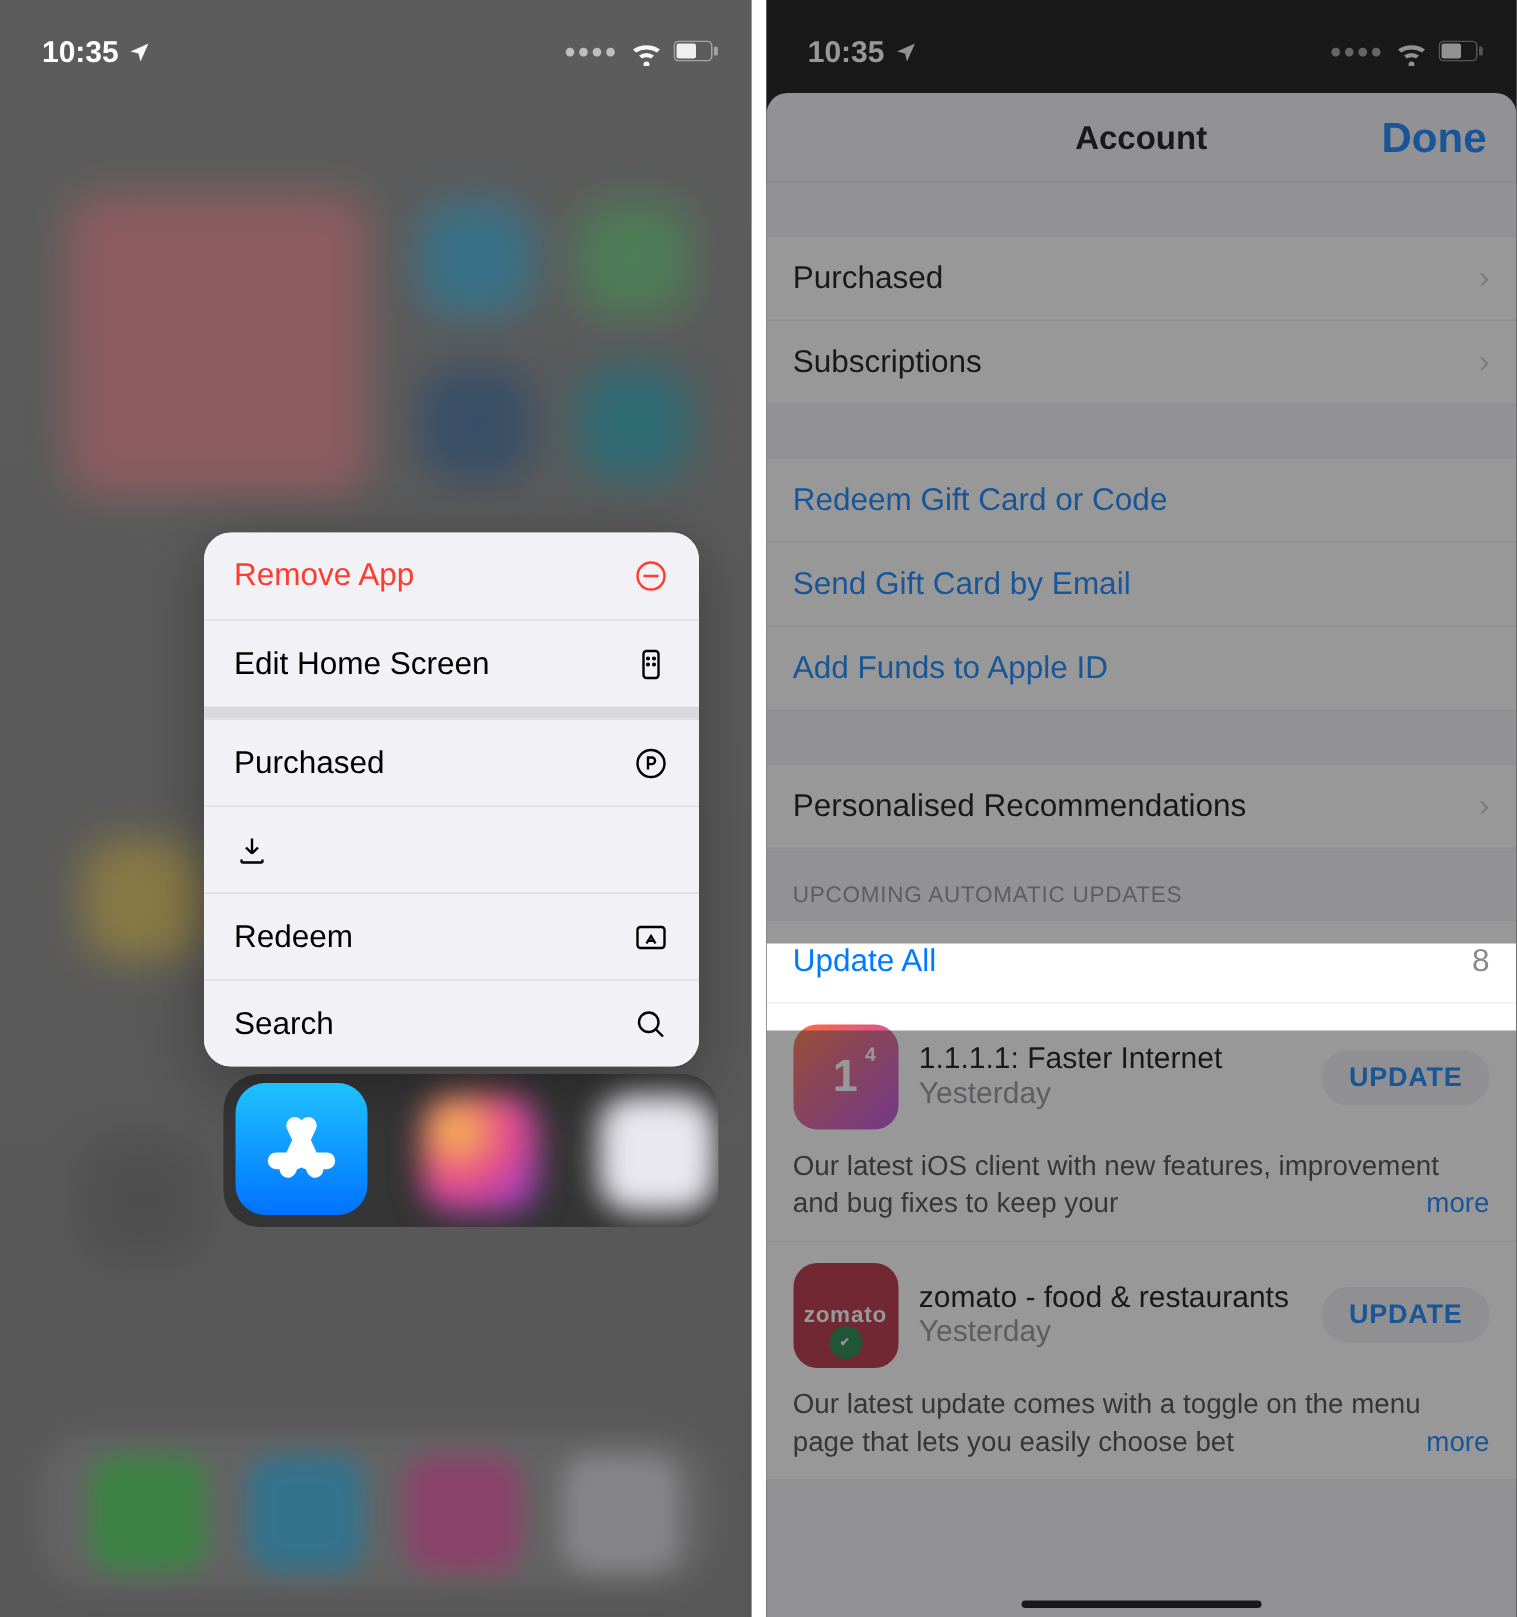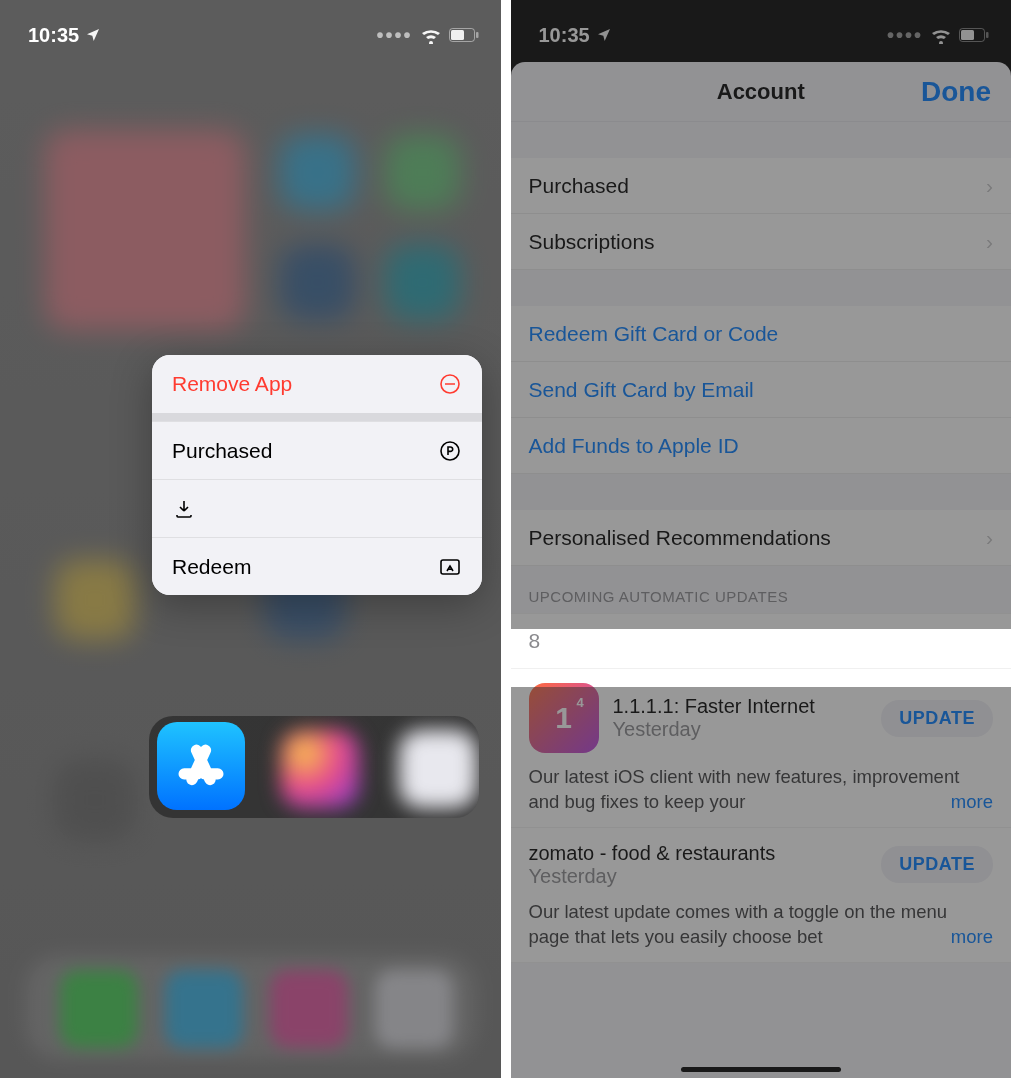--- a/index.html
+++ b/index.html
@@ -36,21 +36,21 @@
   .di4{left:375px;background:#c8c8ce}
 
   .dim{position:absolute;inset:0;background:rgba(60,60,60,.48)}
 
   .status{position:absolute;top:22px;left:28px;right:22px;height:26px;display:flex;align-items:center;color:#fff;font-size:20px;font-weight:600}
   .status .spacer{flex:1}
   .status svg, .status .batt{opacity:.95}
   .loc{margin-left:6px}
 
   
-  .ctx{position:absolute;left:152px;top:355px;width:330px;border-radius:18px;overflow:hidden;background:#eeeef2;box-shadow:0 10px 40px rgba(0,0,0,.3)}
+  .ctx{position:absolute;left:136px;top:355px;width:330px;border-radius:18px;overflow:hidden;background:#eeeef2;box-shadow:0 10px 40px rgba(0,0,0,.3)}
   .ctx-row{display:flex;align-items:center;padding:0 20px;height:58px;font-size:21px;color:#000;background:#f2f2f6;border-top:1px solid rgba(0,0,0,.08)}
   .ctx-row:first-child{border-top:none}
   .ctx-row .lbl{flex:1}
   .ctx-row.danger .lbl,.ctx-row.danger svg{color:var(--ios-red);stroke:var(--ios-red)}
   .ctx-sep{height:8px;background:#d9d9dd}
   .ctx svg{width:24px;height:24px;stroke:#000;fill:none;stroke-width:1.6}
 
   
   .appstore{position:absolute;left:149px;top:716px;width:330px;height:102px;border-radius:24px;background:rgba(0,0,0,.4);overflow:hidden}
   .appstore .blurA{position:absolute;filter:blur(10px);border-radius:22px}
@@ -140,38 +140,55 @@
   </div>
 
   <div class="ctx">
     <div class="ctx-row danger">
       <span class="lbl">Remove App</span>
       <svg viewBox="0 0 24 24">
           <circle cx="12" cy="12" r="9"></circle>
           <line x1="7" y1="12" x2="17" y2="12"></line>
         </svg>
     </div>
+    <div class="ctx-row">
+      <span class="lbl">Edit Home Screen</span>
+      <svg viewBox="0 0 24 24">
+          <rect x="7" y="3" width="10" height="18" rx="2"></rect>
+          <circle cx="10" cy="8" r="0.6" fill="#000"></circle>
+          <circle cx="14" cy="8" r="0.6" fill="#000"></circle>
+          <circle cx="10" cy="12" r="0.6" fill="#000"></circle>
+          <circle cx="14" cy="12" r="0.6" fill="#000"></circle>
+        </svg>
+    </div>
     <div class="ctx-sep"></div>
     <div class="ctx-row">
       <span class="lbl">Purchased</span>
       <svg viewBox="0 0 24 24">
           <circle cx="12" cy="12" r="9"></circle>
           <path d="M10 16v-8h2.5a2.2 2.2 0 110 4.4H10"></path>
         </svg>
     </div>
     <div class="ctx-row">
       <svg viewBox="0 0 24 24">
           <path d="M12 4v10m0 0l-4-4m4 4l4-4M5 18v1a1 1 0 001 1h12a1 1 0 001-1v-1"></path>
         </svg>
     </div>
     <div class="ctx-row">
       <span class="lbl">Redeem</span>
       <svg viewBox="0 0 24 24">
           <rect x="3" y="5" width="18" height="14" rx="2"></rect>
           <path d="M9 16l3-5 3 5M9.5 14.2h5"></path>
+        </svg>
+    </div>
+    <div class="ctx-row">
+      <span class="lbl">Search</span>
+      <svg viewBox="0 0 24 24">
+          <circle cx="10.5" cy="10.5" r="6.5"></circle>
+          <line x1="15.5" y1="15.5" x2="20" y2="20"></line>
         </svg>
     </div>
   </div>
 
   <div class="appstore">
     <div class="blurA asB"></div>
     <div class="blurA asC"></div>
     <div class="appstore-icon">
       <svg viewBox="0 0 24 24">
           <path d="M8 18l6-13M16 18l-6-13M4.5 15.5h6M13.5 15.5h6"></path>
@@ -234,20 +251,21 @@
       <div class="list">
         <div class="cell">
           <span class="txt">Personalised Recommendations</span>
           <span class="chev">›</span>
         </div>
       </div>
 
       <div class="section-hdr">Upcoming Automatic Updates</div>
 
       <div class="update-all">
+        <span class="ua">Update All</span>
         <span class="cnt">8</span>
       </div>
 
       <div class="app-row">
         <div class="app-top">
           <div class="app-icon icon-1111">
             <span class="num"><span>1</span><span class="sup">4</span></span>
           </div>
           <div class="app-meta">
             <div class="app-name">1.1.1.1: Faster Internet</div>
@@ -256,20 +274,24 @@
           <button class="update-btn">UPDATE</button>
         </div>
         <div class="app-desc">
           <span>Our latest iOS client with new features, improvement and bug fixes to keep your</span>
           <span class="more">more</span>
         </div>
       </div>
 
       <div class="app-row">
         <div class="app-top">
+          <div class="app-icon icon-zomato">
+            <span>zomato</span>
+            <span class="badge">✔</span>
+          </div>
           <div class="app-meta">
             <div class="app-name">zomato - food &amp; restaurants</div>
             <div class="app-sub">Yesterday</div>
           </div>
           <button class="update-btn">UPDATE</button>
         </div>
         <div class="app-desc">
           <span>Our latest update comes with a toggle on the menu page that lets you easily choose bet</span>
           <span class="more">more</span>
         </div>

